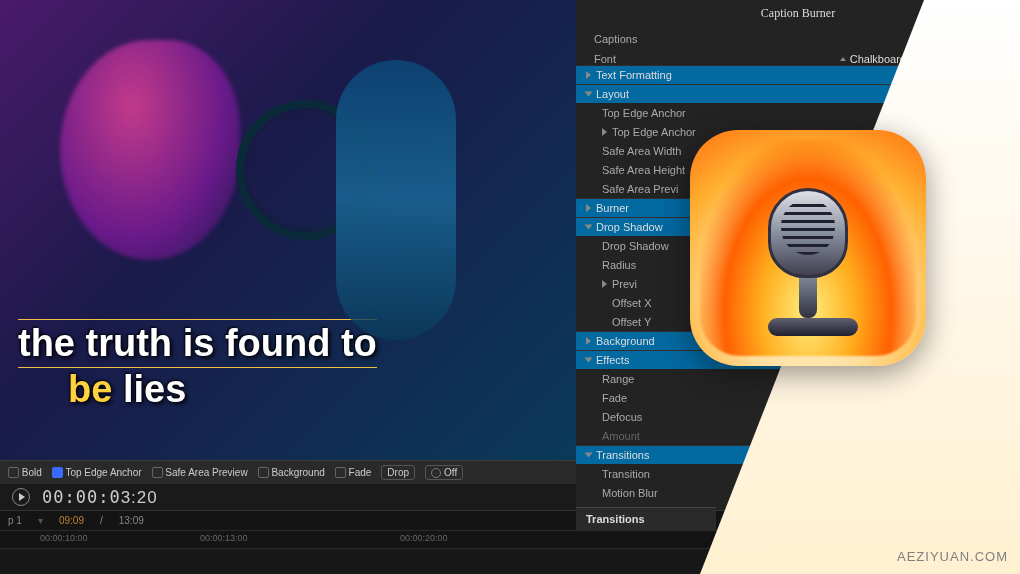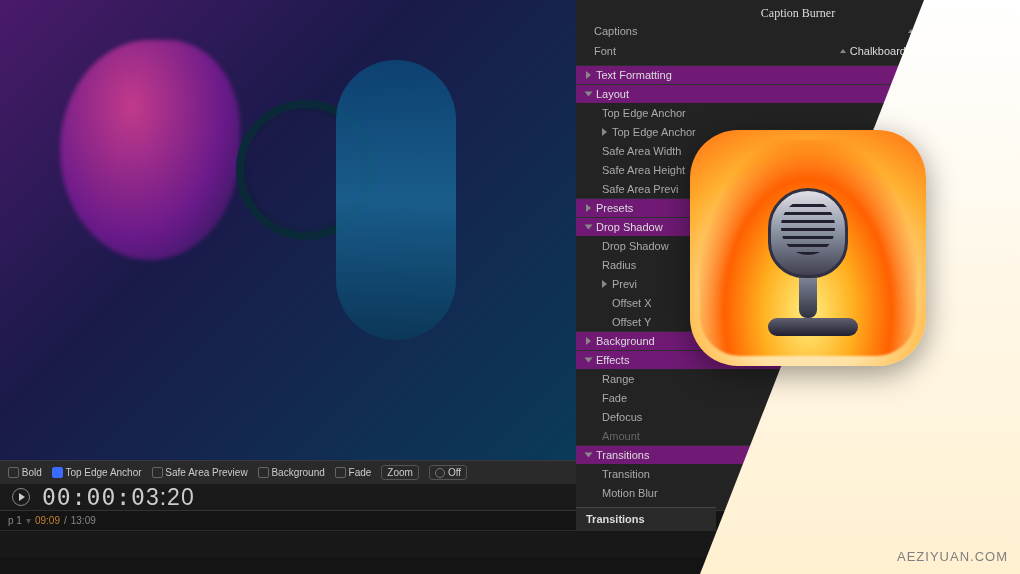--- a/index.html
+++ b/index.html
@@ -19,48 +19,48 @@
 .toolbar { position: absolute; left: 0; top: 460px; width: 576px; height: 24px; background: #2a2a2a; display: flex; align-items: center; gap: 10px; padding: 0 8px; font-size: 10px; color: #ccc; border-top: 1px solid #3a3a3a; }
 .toolbar .cb { width: 11px; height: 11px; border: 1px solid #666; border-radius: 2px; display: inline-block; vertical-align: middle; }
 .toolbar .cb.on { background: #3a6aff; border-color: #3a6aff; }
 .toolbar .pill { border: 1px solid #555; border-radius: 3px; padding: 1px 5px; display: inline-flex; align-items: center; gap: 3px; }
 .toolbar .dot { width: 10px; height: 10px; border: 1px solid #777; border-radius: 50%; }
 
 
 .playbar { position: absolute; left: 0; top: 484px; width: 576px; height: 26px; background: #1a1a1a; display: flex; align-items: center; padding: 0 12px; gap: 12px; color: #ccc; font-size: 12px; }
 .playcircle { width: 18px; height: 18px; border: 1px solid #888; border-radius: 50%; display: flex; align-items: center; justify-content: center; }
 .playcircle::before { content: ""; border-left: 6px solid #ccc; border-top: 4px solid transparent; border-bottom: 4px solid transparent; margin-left: 2px; }
-.tc { font-size: 23px; letter-spacing: 1px; font-family: Menlo, monospace; }
+.tc { font-size: 17px; letter-spacing: 1px; font-family: Menlo, monospace; }
 
 
 .timeline { position: absolute; left: 0; top: 510px; width: 1020px; height: 64px; background: #141414; border-top: 1px solid #333; color: #888; font-size: 10px; }
-.timeline-head { display: flex; align-items: center; height: 20px; padding: 0 8px; gap: 4px; border-bottom: 1px solid #2a2a2a; }
+.timeline-head { display: flex; align-items: center; height: 20px; padding: 0 8px; gap: 16px; border-bottom: 1px solid #2a2a2a; }
 .timeline-head .pos { color: #c08030; }
 .timeline-head .dur { color: #888; }
 .ruler { position: relative; height: 18px; border-bottom: 1px solid #2a2a2a; }
 .ruler span { position: absolute; top: 2px; font-size: 9px; color: #666; }
 .tracks { height: 26px; background: #181818; }
 
 
 .inspector { position: absolute; left: 576px; top: 0; width: 444px; height: 510px; background: #232323; color: #bbb; font-size: 11px; }
 .insp-title { text-align: center; padding: 6px 0 4px; color: #ddd; font-size: 12px; position: relative; font-family: Liberation Serif, serif; }
 .help { position: absolute; right: 10px; top: 6px; color: #6a6aff; font-size: 11px; }
 .link-col { position: absolute; right: 10px; top: 28px; display: flex; flex-direction: column; gap: 6px; font-size: 11px; }
 .link-col .edit { color: #7a5aff; }
 .link-col .save { color: #5a7aff; }
-.row { display: flex; align-items: flex-start; height: 20px; padding: 0 10px 0 18px; }
+.row { display: flex; align-items: flex-end; height: 20px; padding: 0 10px 0 18px; }
 .row .lbl { width: 120px; color: #aaa; }
 .row .val { flex: 1; text-align: right; color: #ddd; display: flex; justify-content: flex-end; align-items: center; gap: 6px; padding-right: 46px; }
 .sel { display: inline-flex; align-items: center; gap: 2px; }
 .sel::after { content: ""; display: inline-block; width: 0; height: 0; border-left: 3px solid transparent; border-right: 3px solid transparent; border-top: 4px solid #888; margin-left: 2px; }
 .sel::before { content: ""; display: inline-block; width: 0; height: 0; border-left: 3px solid transparent; border-right: 3px solid transparent; border-bottom: 4px solid #888; margin-right: 2px; }
 .slider { width: 70px; height: 3px; background: #444; position: relative; border-radius: 2px; }
 .slider::after { content: ""; position: absolute; right: 16px; top: -4px; width: 10px; height: 10px; background: #ccc; border-radius: 50%; }
 .chk { width: 12px; height: 12px; background: #3a6aff; border-radius: 2px; }
-.group { padding: 3px 10px 3px 10px; color: #ddd; background: #701a75; border-top: 1px solid #2e2e2e; display: flex; align-items: center; gap: 5px; }
+.group { padding: 3px 10px 3px 10px; color: #ddd; background: #0369a1; border-top: 1px solid #2e2e2e; display: flex; align-items: center; gap: 5px; }
 .tri { display: inline-block; width: 0; height: 0; border-top: 4px solid transparent; border-bottom: 4px solid transparent; border-left: 5px solid #888; }
 .tri.open { transform: rotate(90deg); }
 .sub { padding-left: 26px; color: #aaa; height: 19px; display: flex; align-items: center; }
 .sub.indent { padding-left: 36px; }
 .sub .extra { margin-left: auto; padding-right: 140px; color: #999; }
 
 
 .appicon { position: absolute; left: 690px; top: 130px; width: 236px; height: 236px; border-radius: 48px; background: radial-gradient(circle at 50% 70%, #fff8e0 0%, #ffe0a0 40%, #ffb030 70%, #ff7010 100%); box-shadow: 0 8px 30px rgba(0,0,0,0.4); display: flex; align-items: center; justify-content: center; }
 .appicon .flame { position: absolute; inset: 10px; background: radial-gradient(ellipse at 50% 80%, #ffef80 0%, #ffb020 30%, #ff6000 55%, transparent 75%); border-radius: 40px; filter: blur(1px); }
 .appicon .micbody { position: relative; width: 80px; height: 120px; }
@@ -72,50 +72,59 @@
 
 .wedge { position: absolute; right: 0; top: 0; width: 320px; height: 574px; background: linear-gradient(180deg, #ffffff 0%, #fff0d0 100%); clip-path: polygon(100% 0, 100% 100%, 0 100%, 70% 0); pointer-events: none; }
 .watermark { position: absolute; right: 12px; bottom: 10px; color: #808080; font-size: 13px; letter-spacing: 1px; font-weight: 500; }
 .transitions-tab { position: absolute; left: 576px; bottom: 44px; color: #ddd; font-size: 11px; padding: 5px 10px; background: #2a2a2a; border-top: 1px solid #444; width: 140px; font-weight: bold; }
 </style>
 </head>
 <body>
 
 <div class="preview">
   <div class="mic-stand"></div>
+  <div class="caption-text">
+    <div class="caption-line1">the truth is found to</div>
+    <div class="caption-line2"><span class="hl">be</span><span> lies</span></div>
+  </div>
 </div>
 
 <div class="toolbar">
   <span><span class="cb"></span> <span>Bold</span></span>
   <span><span class="cb on"></span> <span>Top Edge Anchor</span></span>
   <span><span class="cb"></span> <span>Safe Area Preview</span></span>
   <span><span class="cb"></span> <span>Background</span></span>
   <span><span class="cb"></span> <span>Fade</span></span>
   <span class="pill">
-      <span>Zoom</span>
+      <span>Drop</span>
     </span>
   <span class="pill">
       <span class="dot"></span>
       <span>Off</span>
     </span>
 </div>
 
 <div class="playbar">
   <span class="playcircle"></span>
   <span class="tc">00:00:0<span>3:20</span></span>
 </div>
 
 <div class="timeline">
   <div class="timeline-head">
     <span>p 1</span>
     <span style="color:#555">▾</span>
     <span class="pos">09:09</span>
     <span>/</span>
     <span class="dur">13:09</span>
   </div>
+  <div class="ruler">
+    <span style="left:40px">00:00:10:00</span>
+    <span style="left:200px">00:00:13:00</span>
+    <span style="left:400px">00:00:20:00</span>
+  </div>
   <div class="tracks"></div>
 </div>
 
 <div class="inspector">
   <div class="insp-title">Caption Burner</div>
   <span class="help">Help</span>
   <div class="link-col">
     <span class="edit">Edit</span>
     <span class="save">Save</span>
   </div>
@@ -151,21 +160,21 @@
       <span class="tri" style="margin-right:5px"></span>
       <span>Top Edge Anchor</span>
       <span class="extra">X</span>
     </div>
   <div class="sub">Safe Area Width</div>
   <div class="sub">Safe Area Height</div>
   <div class="sub">Safe Area Previ</div>
 
   <div class="group">
       <span class="tri"></span>
-      <span>Presets</span>
+      <span>Burner</span>
     </div>
 
   <div class="group">
       <span class="tri open"></span>
       <span>Drop Shadow</span>
     </div>
   <div class="sub">Drop Shadow</div>
   <div class="sub">Radius</div>
   <div class="sub">
       <span class="tri" style="margin-right:5px"></span>

